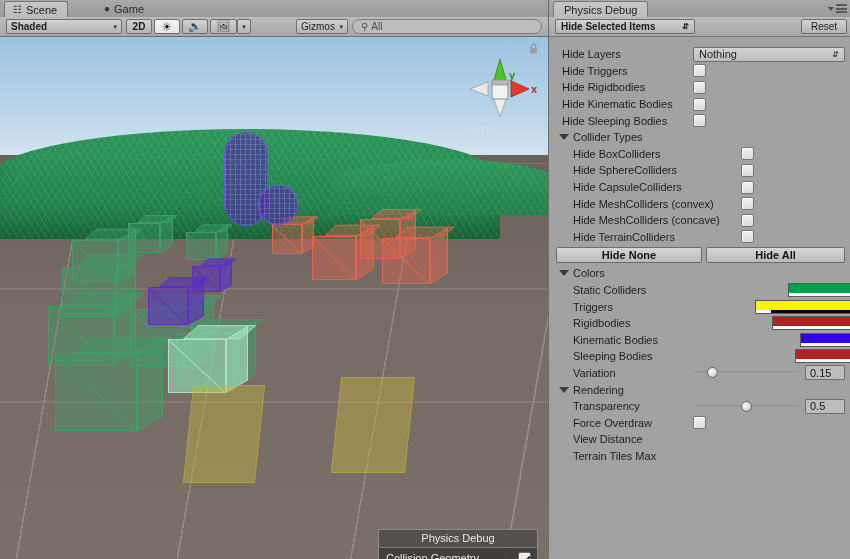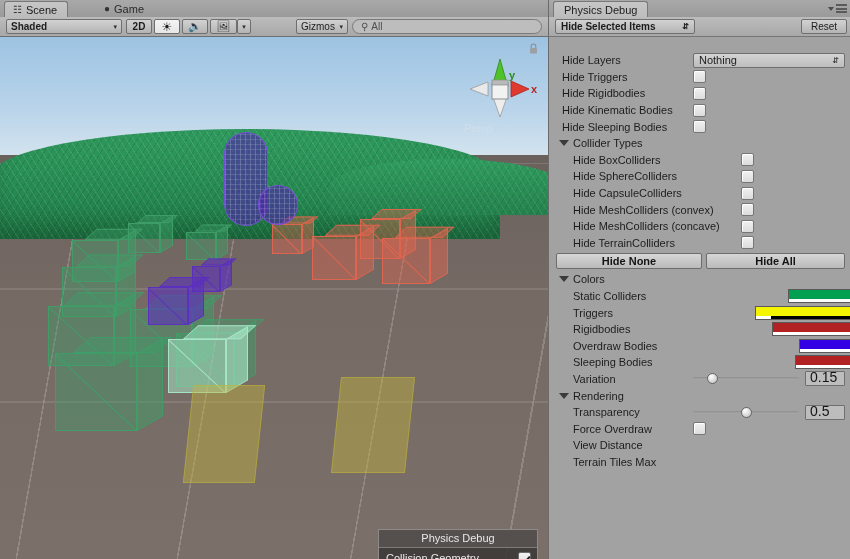--- a/index.html
+++ b/index.html
@@ -340,21 +340,21 @@
     border: 1px solid #6f6f6f;
     border-radius: 2px;
     display: flex; align-items: center; justify-content: center;
     font-size: 10px;
   }
 
   
   #pd-body {
     position: absolute; left: 0; top: 36px;
     width: 302px; height: 523px;
-    padding-top: 16px;
+    padding-top: 10px;
     box-sizing: border-box;
     border-radius: 12px;
   }
   .row {
     position: relative;
     height: 16.6px;
     display: flex;
     align-items: center;
   }
   .row .lab {
@@ -414,23 +414,23 @@
   .swatch .alpha i {
     position: absolute; right: 0; top: 0; bottom: 0;
     background: #000000;
   }
   .field {
     box-sizing: border-box;
     height: 15px;
     background: #bdbdbd;
     border: 1px solid #6f6f6f;
     border-radius: 1px;
-    display: flex; align-items: flex-end;
+    display: flex; align-items: center;
     padding: 0 4px;
-    font-size: 14px;
+    font-size: 11px;
     color: #141414;
   }
   .btn {
     box-sizing: border-box;
     height: 16px;
     background: linear-gradient(#d6d6d6, #bababa);
     border: 1px solid #6d6d6d;
     border-radius: 2px;
     display: flex; align-items: center; justify-content: center;
     font-size: 11px;
@@ -804,21 +804,21 @@
       <div class="row indent2">
         <span class="lab">Rigidbodies</span>
         <div class="ctl swatch" id="sw2" style="left:142px; width:154px;">
           <span class="col" style="background: rgb(179, 34, 34);"></span>
             <span class="alpha">
               <i style="width: 0%;"></i>
             </span>
         </div>
       </div>
       <div class="row indent2">
-        <span class="lab">Overdraw Bodies</span>
+        <span class="lab">Kinematic Bodies</span>
         <div class="ctl swatch" id="sw3" style="left:142px; width:154px;">
           <span class="col" style="background: rgb(51, 0, 230);"></span>
             <span class="alpha">
               <i style="width: 0%;"></i>
             </span>
         </div>
       </div>
       <div class="row indent2">
         <span class="lab">Sleeping Bodies</span>
         <div class="ctl swatch" id="sw4" style="left:142px; width:154px;">

